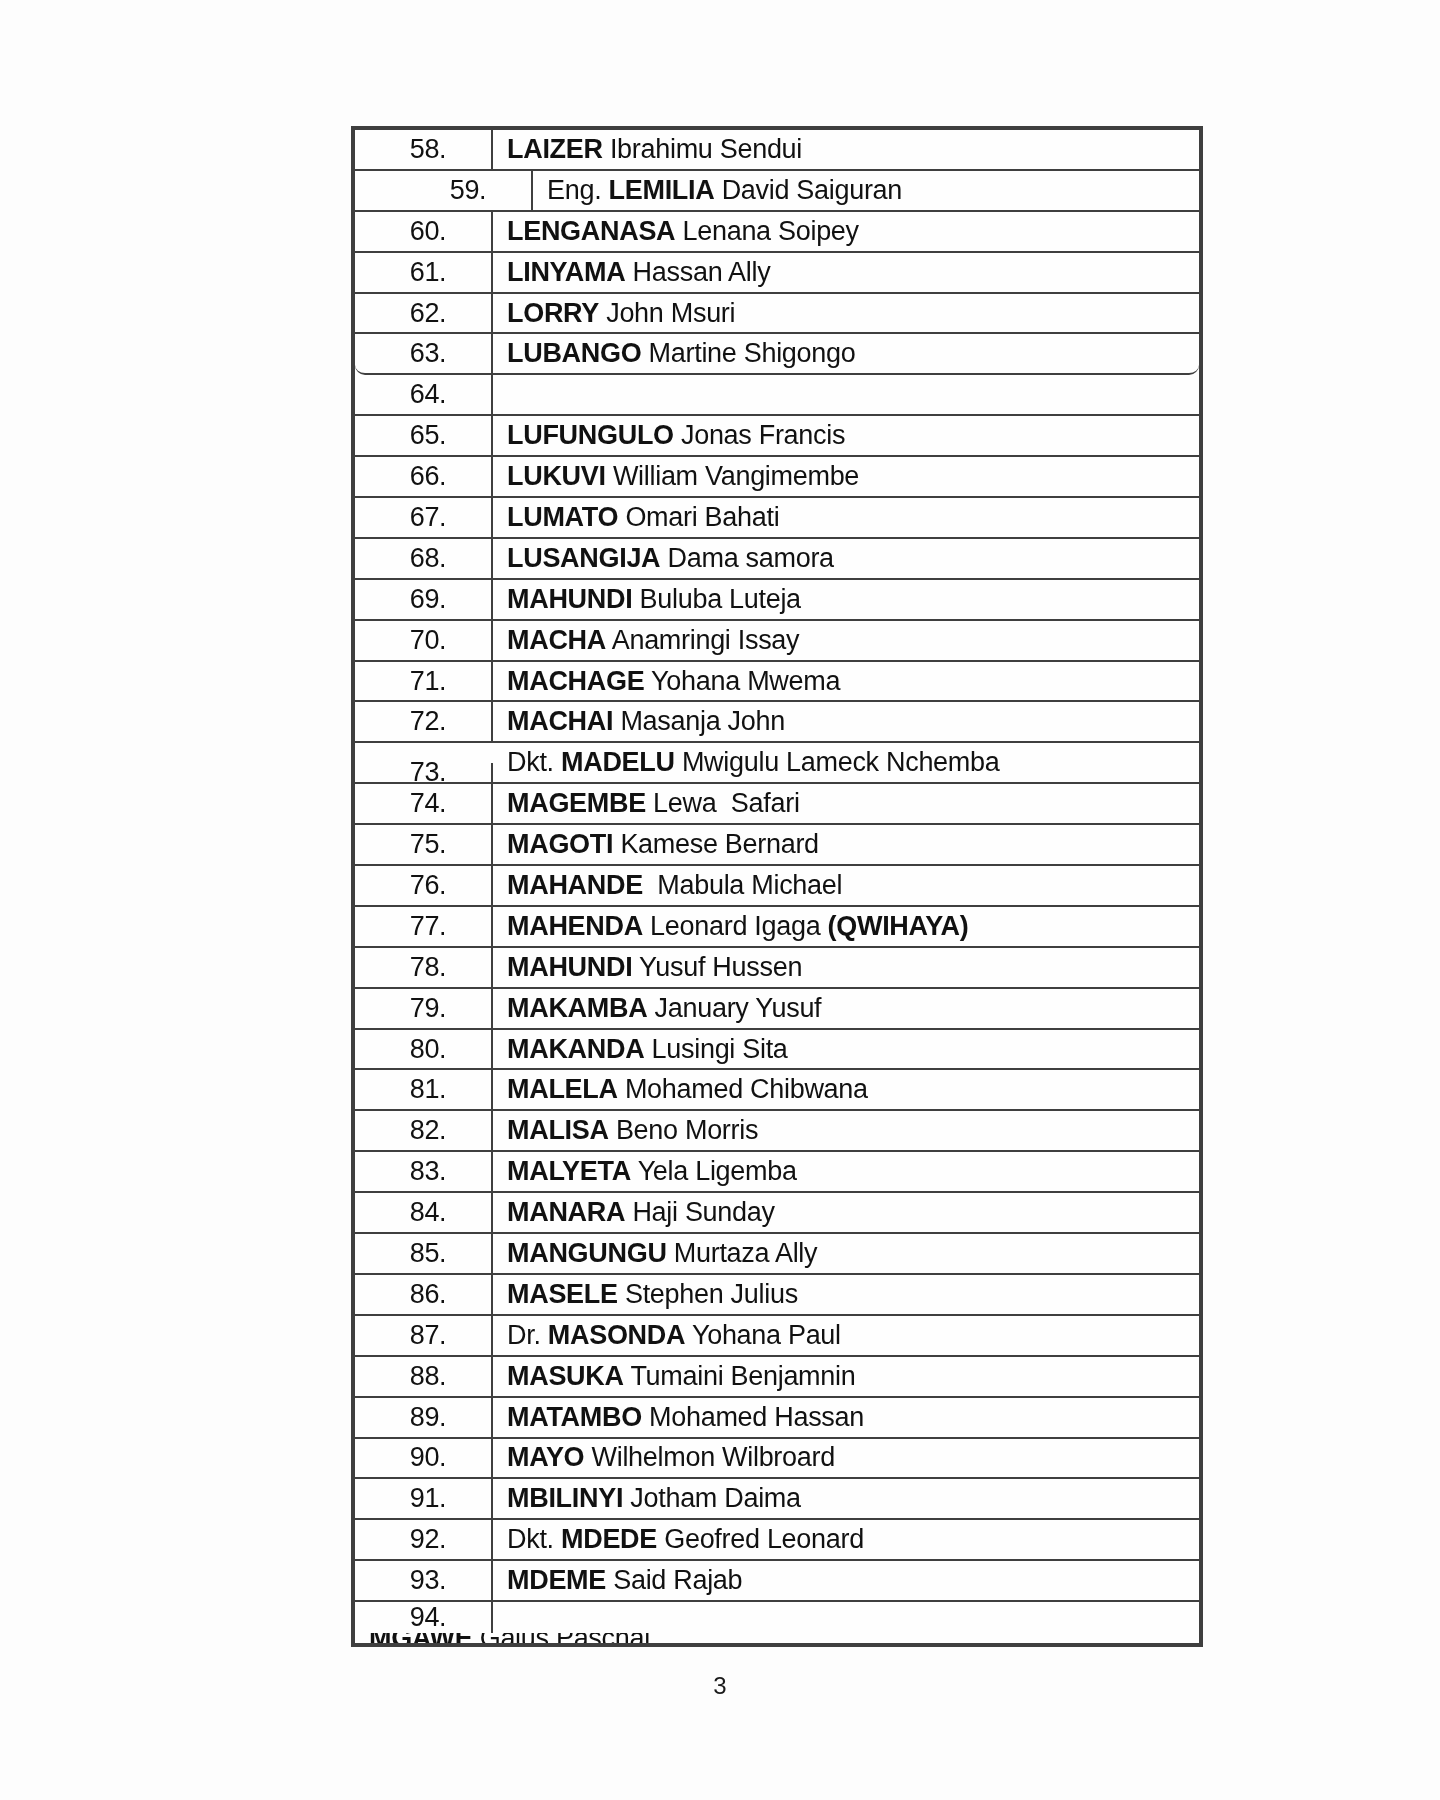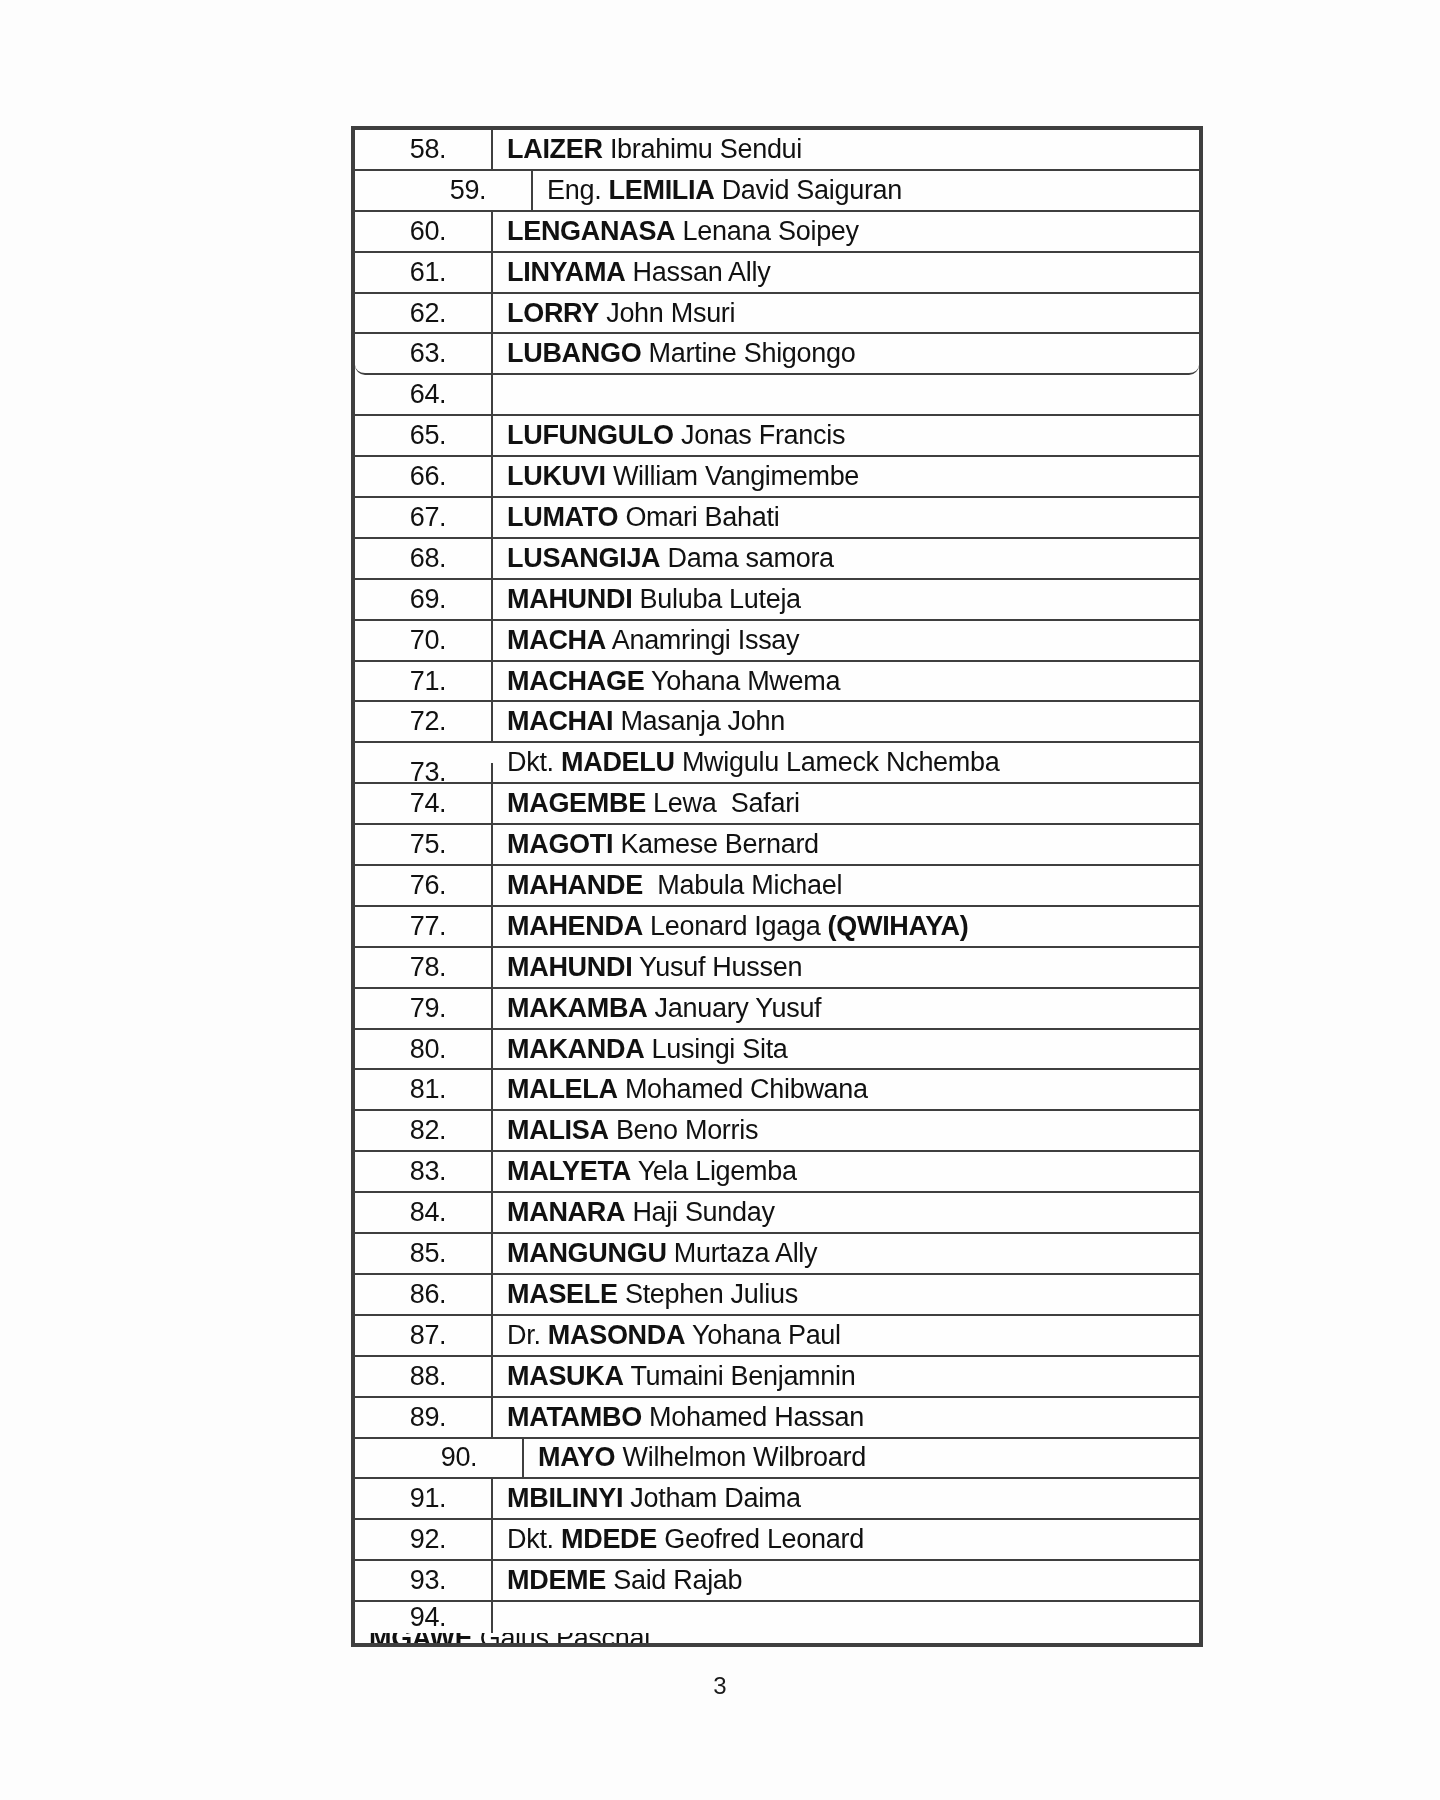--- a/index.html
+++ b/index.html
@@ -204,21 +204,21 @@
       </div>
       <div class="row" style="border-bottom-color: rgb(63, 63, 63);">
         <div class="cell-num" style="border-right-color: rgb(63, 63, 63);">88.</div>
         <div class="cell-name"><span class="seg bold">MASUKA</span><span class="seg"> Tumaini Benjamnin</span></div>
       </div>
       <div class="row" style="border-bottom-color: rgb(63, 63, 63);">
         <div class="cell-num" style="border-right-color: rgb(63, 63, 63);">89.</div>
         <div class="cell-name"><span class="seg bold">MATAMBO</span><span class="seg"> Mohamed Hassan</span></div>
       </div>
       <div class="row" style="border-bottom-color: rgb(63, 63, 63);">
-        <div class="cell-num" style="border-right-color: rgb(63, 63, 63); margin-left: 31px;">90.</div>
+        <div class="cell-num" style="border-right-color: rgb(63, 63, 63);">90.</div>
         <div class="cell-name"><span class="seg bold">MAYO</span><span class="seg"> Wilhelmon Wilbroard</span></div>
       </div>
       <div class="row" style="border-bottom-color: rgb(63, 63, 63);">
         <div class="cell-num" style="border-right-color: rgb(63, 63, 63);">91.</div>
         <div class="cell-name"><span class="seg bold">MBILINYI</span><span class="seg"> Jotham Daima</span></div>
       </div>
       <div class="row" style="border-bottom-color: rgb(63, 63, 63);">
         <div class="cell-num" style="border-right-color: rgb(63, 63, 63);">92.</div>
         <div class="cell-name"><span class="seg">Dkt. </span><span class="seg bold">MDEDE</span><span class="seg"> Geofred Leonard</span></div>
       </div>

